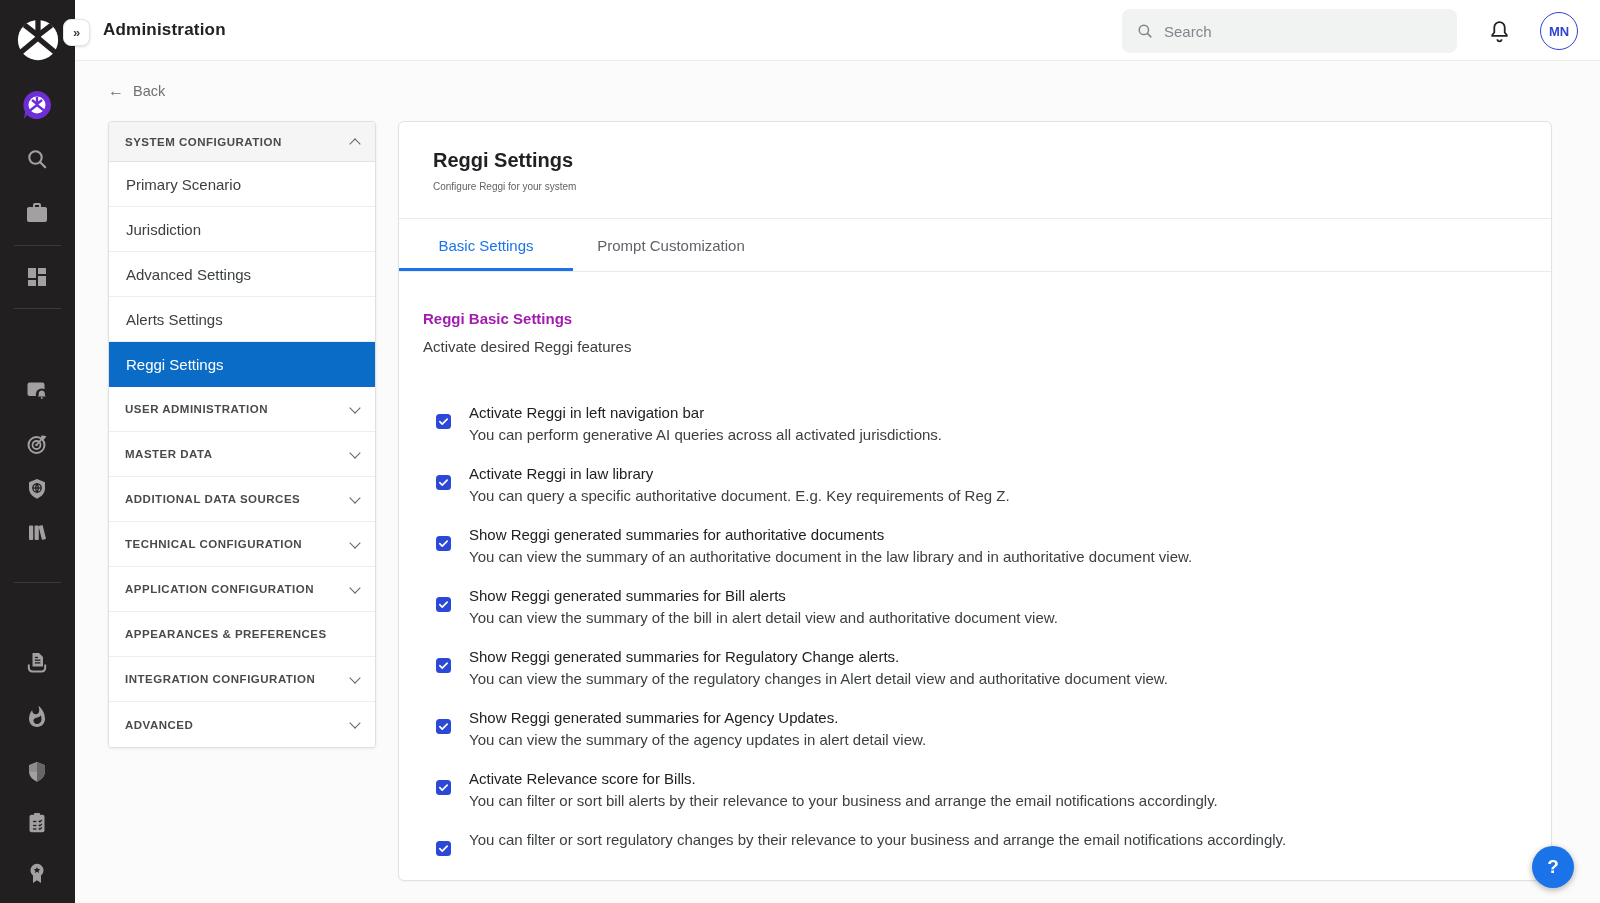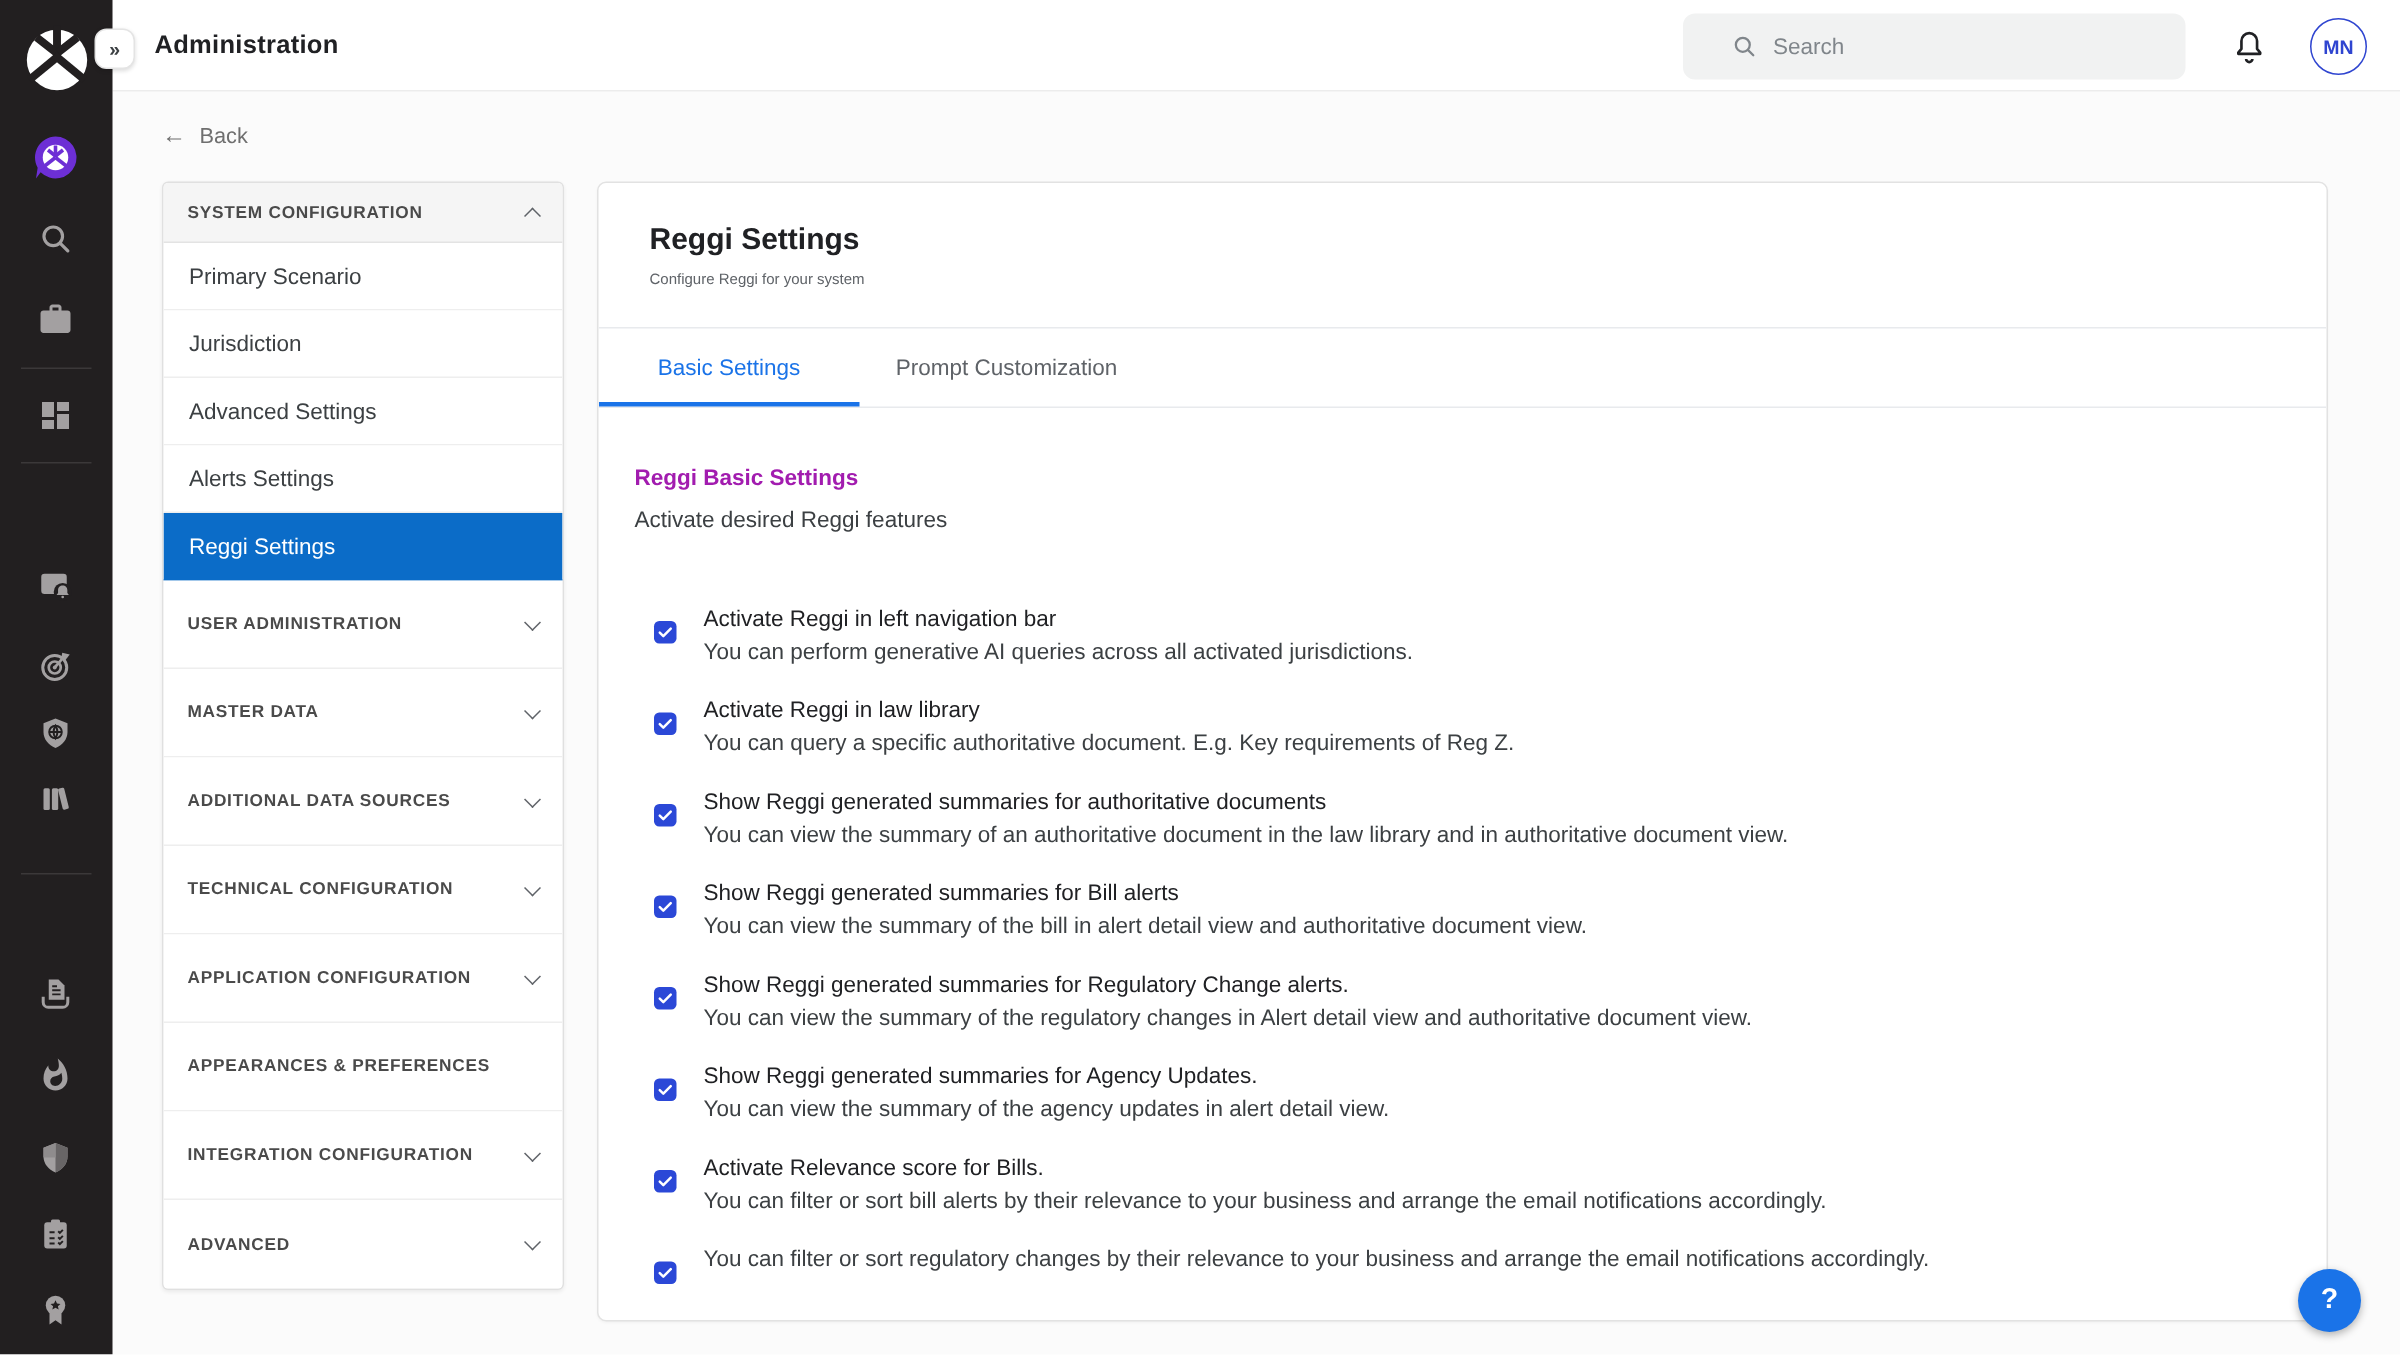--- a/index.html
+++ b/index.html
@@ -35,21 +35,21 @@
   .expand-btn {
     position:absolute; left:63px; top:19px; width:27px; height:27px;
     background:#fff; border:1px solid #e4e4e4; border-radius:8px;
     box-shadow:0 1px 3px rgba(0,0,0,.14);
     display:flex; align-items:center; justify-content:center;
     font-size:13px; font-weight:700; color:#3c4043; z-index:20; cursor:pointer;
   }
   .search-box {
     position:absolute; left:1047px; top:9px; width:335px; height:44px;
     background:#f1f2f2; border-radius:8px;
-    display:flex; align-items:center; padding:0 32px; gap:10px;
+    display:flex; align-items:center; padding:0 14px; gap:10px;
   }
   .search-box svg { width:18px; height:18px; flex:none; }
   .search-box input {
     border:none; outline:none; background:transparent; width:100%;
     font-size:15px; color:#202124; font-family:"Liberation Sans", sans-serif;
   }
   .search-box input::placeholder { color:#80868b; }
   .bell-btn { position:absolute; left:1412px; top:19px; width:25px; height:25px; cursor:pointer; }
   .avatar {
     position:absolute; left:1465px; top:12px; width:38px; height:38px;
@@ -78,21 +78,21 @@
     padding:0 16px; font-size:11.5px; font-weight:700; letter-spacing:.5px;
     color:#4a4a4a; cursor:pointer;
   }
   .nav-item {
     height:45px; display:flex; align-items:center; padding:0 17px;
     font-size:15px; color:#3c4043; border-bottom:1px solid #eeeeee;
     cursor:pointer; background:#fff;
   }
   .nav-item.selected { background:#0b6cc8; color:#ffffff; border-bottom-color:#0b6cc8; }
   .nav-section {
-    height:59px; display:flex; align-items:center; justify-content:space-between;
+    height:45px; display:flex; align-items:center; justify-content:space-between;
     padding:0 16px; font-size:11.5px; font-weight:700; letter-spacing:.5px;
     color:#4a4a4a; border-bottom:1px solid #eeeeee; cursor:pointer; background:#fff;
   }
   .nav-section:last-child { border-bottom:none; }
   .chev {
     display:inline-block; width:8px; height:8px;
     border-right:1.8px solid #5f6368; border-bottom:1.8px solid #5f6368;
   }
   .chev.down { transform:rotate(45deg); margin-bottom:3px; }
   .chev.up { transform:rotate(-135deg); margin-top:4px; }

